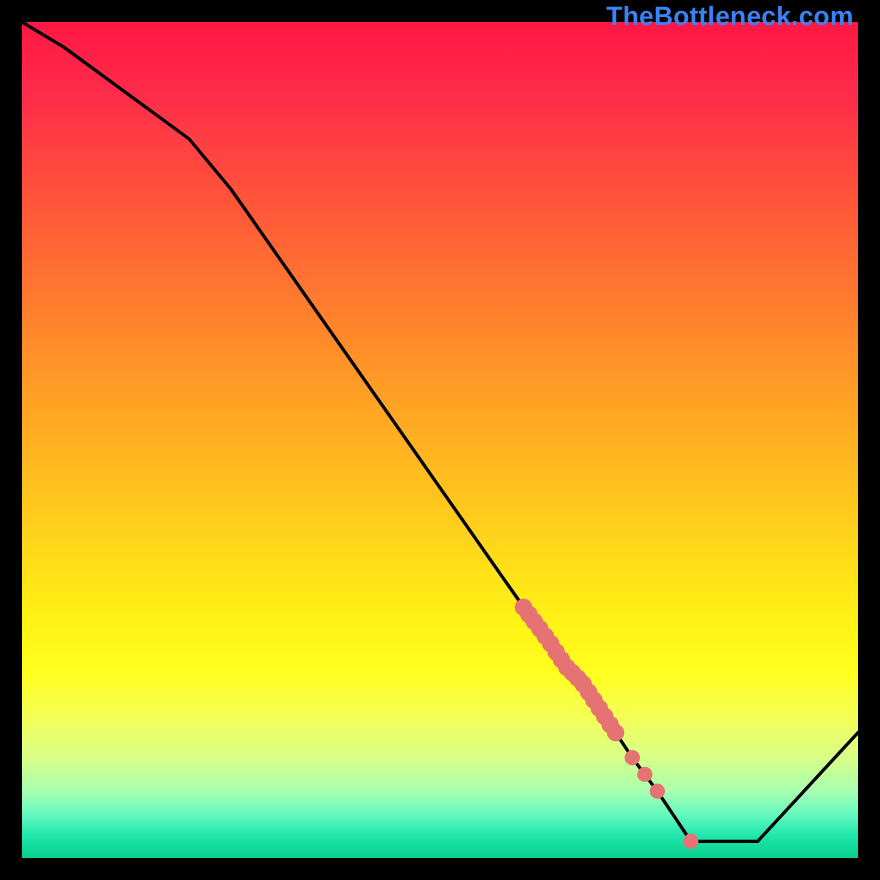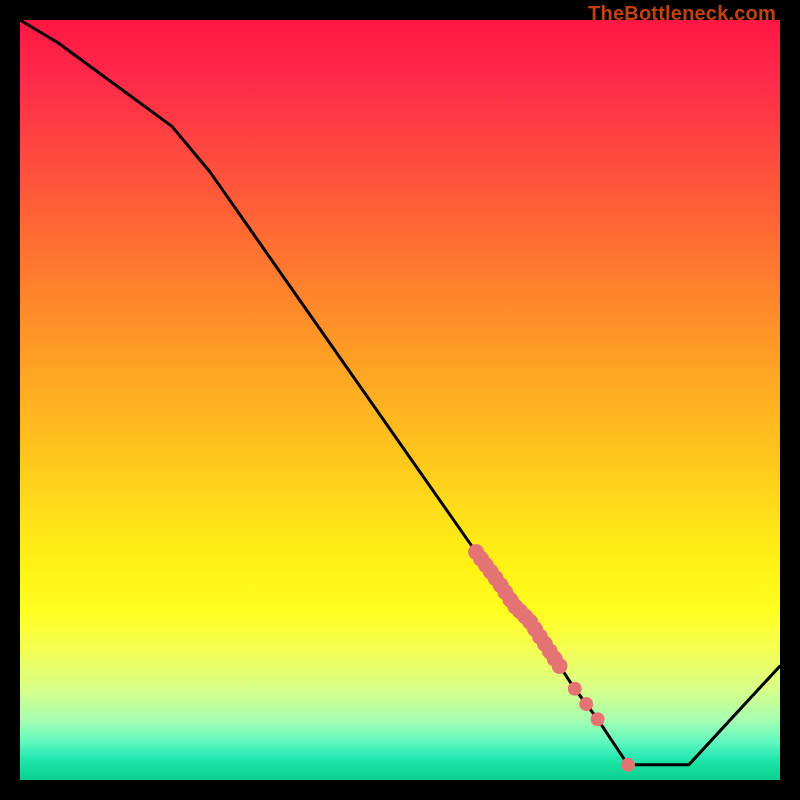--- a/index.html
+++ b/index.html
@@ -35,23 +35,23 @@
       #18e0a0 98%,
       #10d898 99%,
       #0ad090 100%
     );
   }
   .watermark {
     position: absolute;
     top: 2px;
     right: 24px;
     font-family: Arial, Helvetica, sans-serif;
-    font-size: 20px;
+    font-size: 24px;
     font-weight: bold;
-    color: #c2410c;
+    color: #3b82f6;
     letter-spacing: 0.2px;
     z-index: 3;
   }
   svg.plot {
     position: absolute;
     left: 20px;
     top: 20px;
     width: 760px;
     height: 760px;
     z-index: 2;

